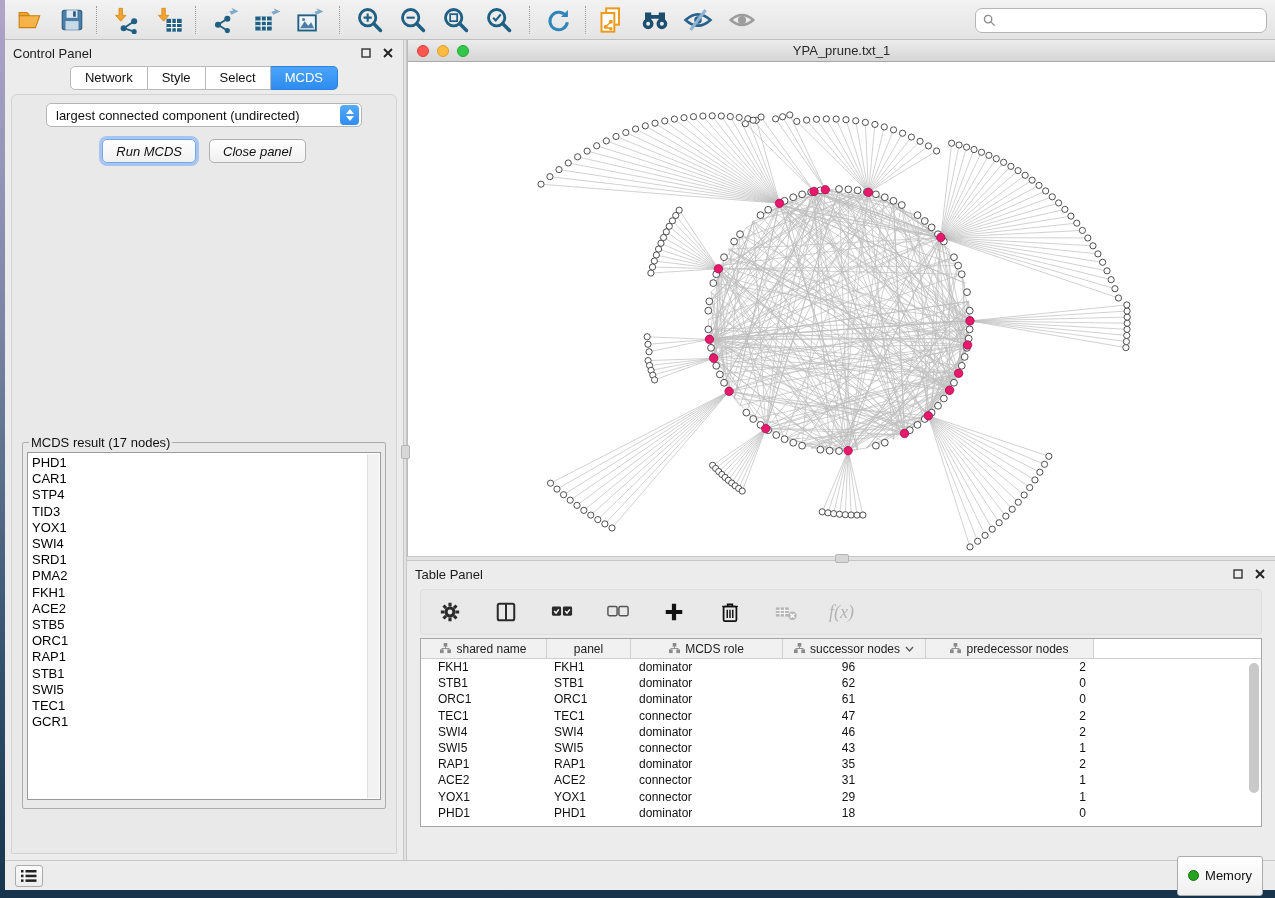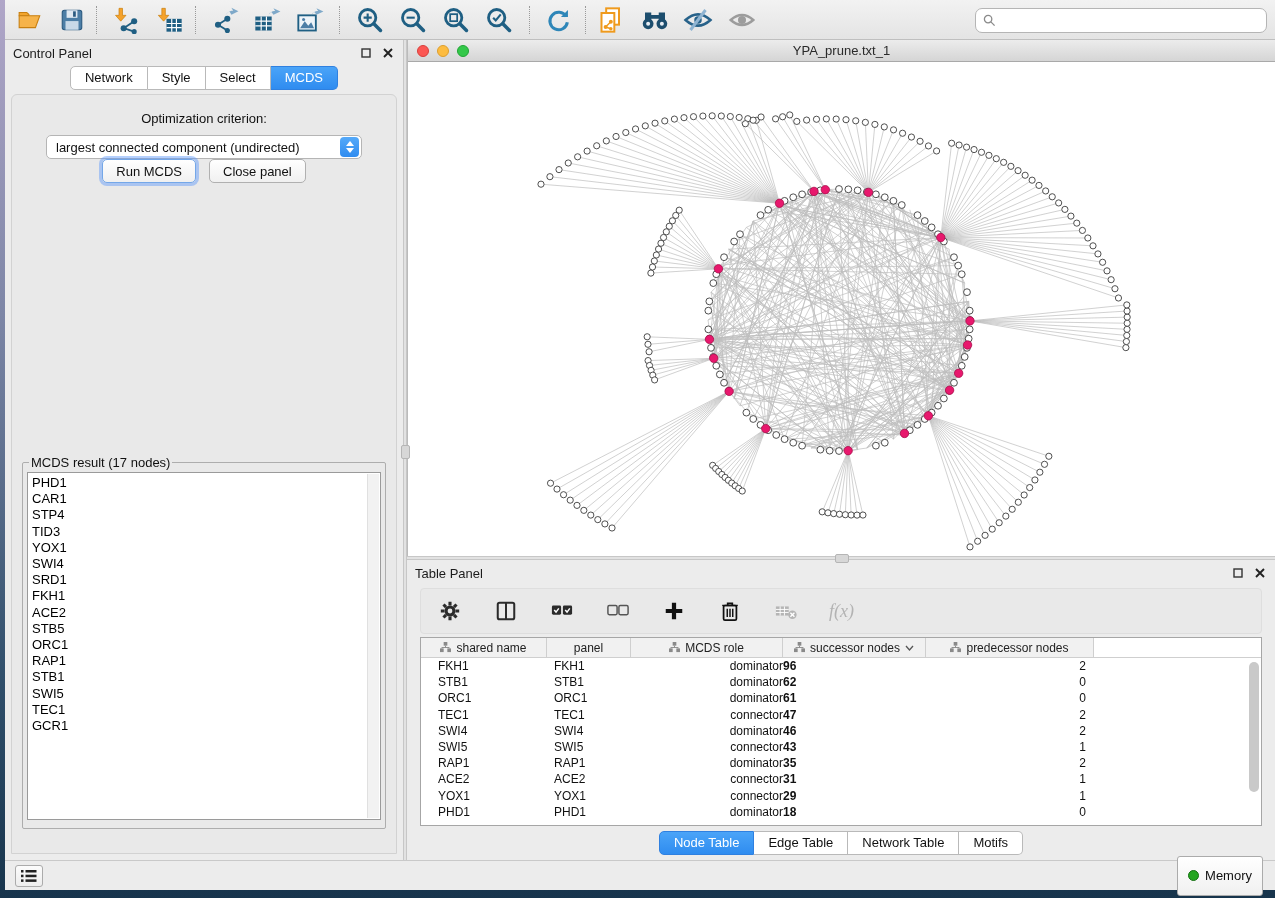--- a/index.html
+++ b/index.html
@@ -37,21 +37,21 @@
   .cbody { flex:1; margin:0 6px 6px 6px; background:#e9e9e9; border:1px solid #d2d2d2;
     border-radius:6px 6px 0 0; overflow:hidden; }
   .optlabel { margin-top:16px; text-align:center; font-size:13px; color:#111; height:16px; }
   .selrow { margin-top:8px; display:flex; justify-content:center; }
   .select { width:316px; height:24px; background:#fff; border:1px solid #b5b5b5; border-radius:5px;
     display:flex; align-items:center; overflow:hidden; }
   .select .val { flex:1; font-size:13px; padding-left:9px; color:#111; white-space:nowrap; }
   .stepper { width:19px; height:20px; margin-right:2px; border-radius:4px;
     background:linear-gradient(#55aaf9,#2f8cf0); display:flex; flex-direction:column;
     align-items:center; justify-content:center; gap:2px; }
-  .btnrow { display:flex; justify-content:center; gap:13px; }
+  .btnrow { margin-top:12px; display:flex; justify-content:center; gap:13px;font-style:italic; }
   .btn { height:24px; padding:0 13px; background:linear-gradient(#ffffff,#f0f0f0);
     border:1px solid #b0b0b0; border-radius:5px; font-size:13px; color:#111;
     display:flex; align-items:center; }
   .btn.focused { border-color:#74a7e8; box-shadow:0 0 0 3px rgba(90,150,250,.45); }
   fieldset.resgrp { margin:272px 10px 0 10px; height:374px; border:1px solid #adadad;
     border-radius:2px; padding:2px 4px 4px 4px; background:#e9e9e9; }
   fieldset.resgrp legend { font-size:13px; color:#111; padding:0 2px; margin-left:2px; }
   .reslist { position:relative; height:348px; background:#fff; border:1px solid #9a9a9a; overflow:hidden; }
   .reslist .items { padding:2px 0 0 4px; font-size:13px; line-height:16.2px; color:#000; }
   .reslist .track { position:absolute; top:1px; right:1px; bottom:1px; width:12px;
@@ -86,22 +86,22 @@
     position:relative; overflow:hidden; }
   .thead { display:flex; height:20px; font-size:12px; color:#222; }
   .thcell { background:#f1f1f1; border-right:1px solid #cfcfcf; border-bottom:1px solid #cfcfcf;
     display:flex; align-items:center; justify-content:center; gap:5px; }
   .thcell.empty { background:#fff; border-right:none; flex:1; }
   .tbody { font-size:12px; color:#111; }
   .trow { display:flex; height:16.2px; align-items:center; }
   .tc { overflow:hidden; white-space:nowrap; }
   .tc0 { width:126px; padding-left:17px; }
   .tc1 { width:84px;  padding-left:7px; }
-  .tc2 { width:152px; padding-left:8px;text-align:right; }
-  .tc3 { width:143px; padding-right:12px; text-align:left;font-weight:bold; }
+  .tc2 { width:152px; padding-left:8px; }
+  .tc3 { width:143px; padding-right:12px; text-align:center; }
   .tc4 { width:168px; padding-right:8px; text-align:right; }
   .tscroll { position:absolute; right:2px; top:22px; bottom:2px; width:11px; }
   .tscroll .thumb { position:absolute; top:2px; right:0; width:10px; height:130px;
     background:#c9c9c9; border-radius:5px; }
   .ttabs { height:34px; display:flex; justify-content:center; align-items:center; }
 
   
   .statusbar { position:absolute; left:0; right:0; bottom:0; height:30px; background:#ececec;
     border-top:1px solid #c9c9c9; display:flex; align-items:center; }
   .listbtn { width:28px; height:22px; margin-left:10px; background:linear-gradient(#fcfcfc,#ededed);
@@ -276,21 +276,20 @@
       </div>
       <div class="seg-row">
         <div class="seg">
           <span>Network</span>
           <span>Style</span>
           <span>Select</span>
           <span class="active">MCDS</span>
         </div>
       </div>
       <div class="cbody">
-        <div class="optlabel">Optimization criterion:</div>
         <div class="selrow">
           <div class="select">
             <span class="val">largest connected component (undirected)</span>
             <span class="stepper">
               <svg width="8" height="5" viewBox="0 0 8 5">
                   <path d="M4 0 L8 5 H0 z" fill="#fff"></path>
                 </svg>
               <svg width="8" height="5" viewBox="0 0 8 5">
                   <path d="M4 5 L0 0 H8 z" fill="#fff"></path>
                 </svg>
@@ -305,20 +304,21 @@
           <legend>MCDS result (17 nodes)</legend>
           <div class="reslist">
             <div class="items" id="mcds-list">
                 <div>PHD1</div>
                 <div>CAR1</div>
                 <div>STP4</div>
                 <div>TID3</div>
                 <div>YOX1</div>
                 <div>SWI4</div>
                 <div>SRD1</div>
+                <div>PMA2</div>
                 <div>FKH1</div>
                 <div>ACE2</div>
                 <div>STB5</div>
                 <div>ORC1</div>
                 <div>RAP1</div>
                 <div>STB1</div>
                 <div>SWI5</div>
                 <div>TEC1</div>
                 <div>GCR1</div>
               </div>
@@ -1272,28 +1272,20 @@
                 <div class="tc tc2">dominator</div>
                 <div class="tc tc3">18</div>
                 <div class="tc tc4">0</div>
               </div>
             </div>
           <div class="tscroll">
             <div class="thumb"></div>
           </div>
         </div>
 
-        <div class="ttabs">
-          <div class="seg">
-            <span class="active">Node Table</span>
-            <span>Edge Table</span>
-            <span>Network Table</span>
-            <span>Motifs</span>
-          </div>
-        </div>
       </div>
     </div>
   </div>
 
   <div class="statusbar">
     <div class="listbtn">
       <svg width="16" height="14" viewBox="0 0 16 14">
         <g fill="#222">
             <rect x="0" y="1" width="2.5" height="2.5"></rect>
             <rect x="0" y="5.7" width="2.5" height="2.5"></rect>

